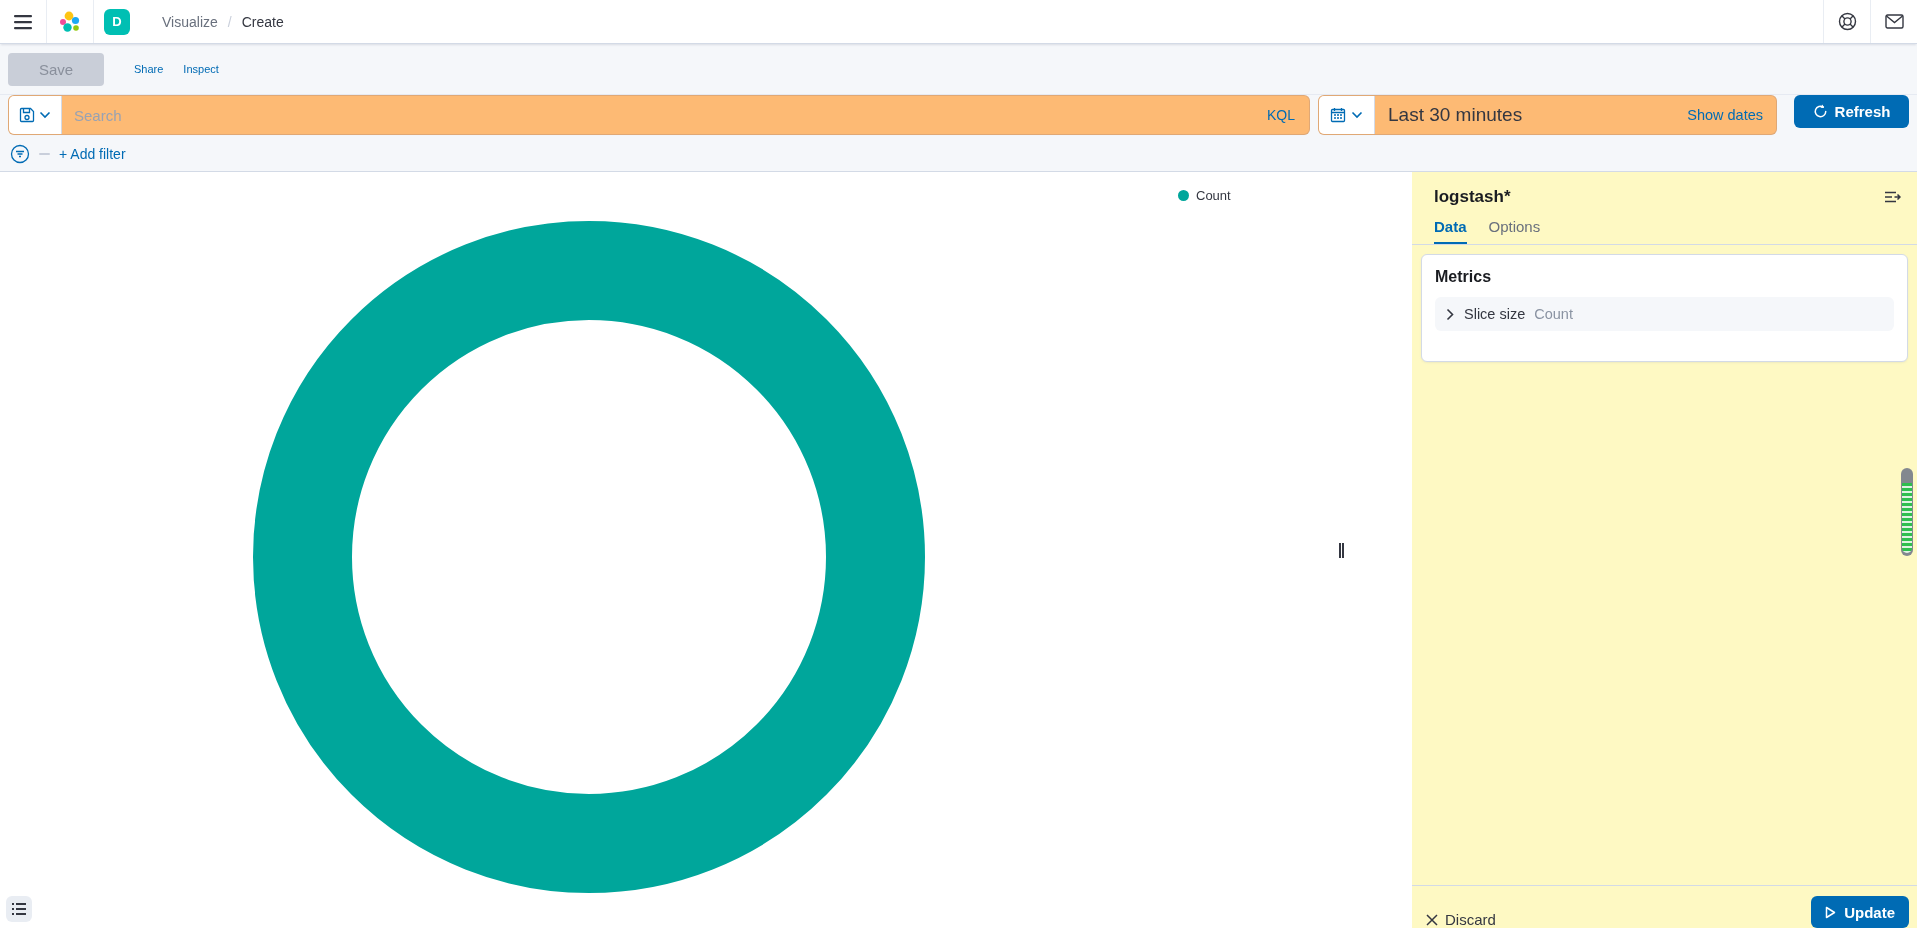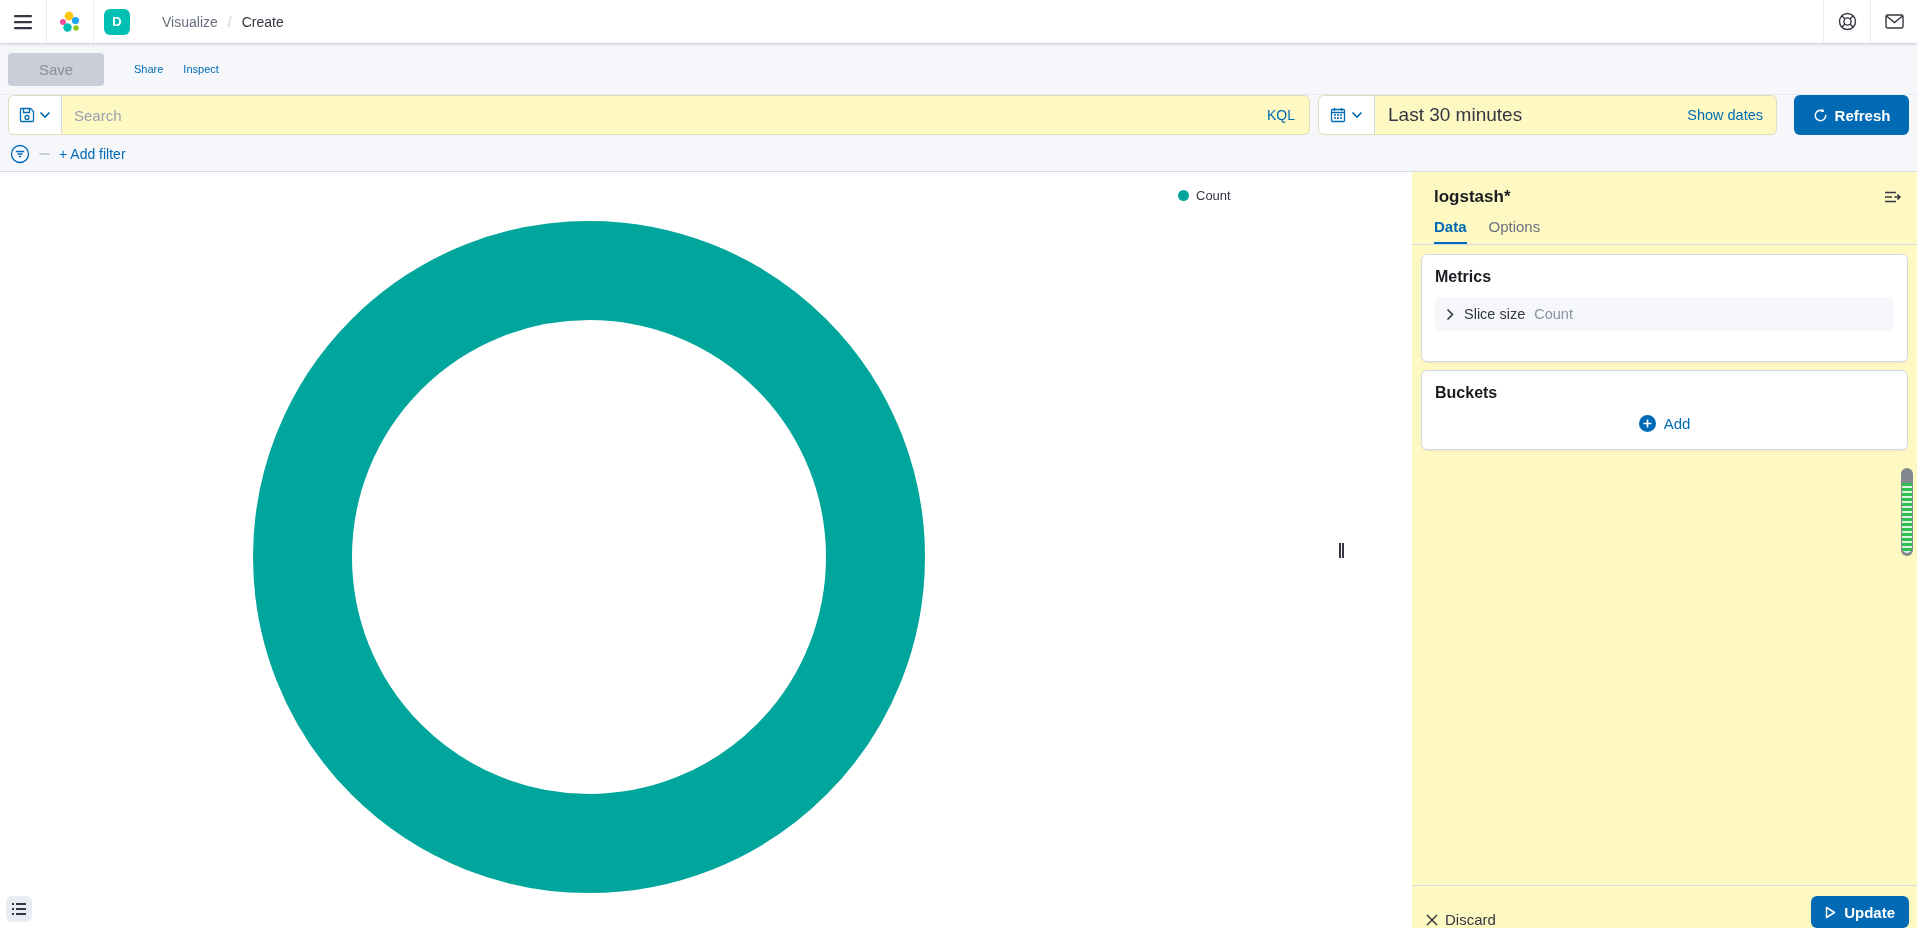--- a/index.html
+++ b/index.html
@@ -27,35 +27,35 @@
   .toolbar { position:absolute; left:0; top:44px; width:100%; height:51px; background:#F5F7FA;
     display:flex; align-items:center; padding-left:8px; border-bottom:1px solid #E6EAF2; }
   .save-btn { width:96px; height:33px; background:#C9CED8; color:#8A909C; border:none;
     border-radius:4px; font-size:15px; font-family:inherit; margin-right:20px; cursor:not-allowed; }
   .txt-link { background:none; border:none; color:#006BB4; font-size:11px; font-family:Liberation Sans, sans-serif;
     cursor:pointer; padding:6px 10px; }
 
   
   .querybar { position:absolute; left:0; top:95px; width:100%; height:42px; background:#F5F7FA;
     display:flex; align-items:flex-start; padding:0 8px; }
-  .ctl { background:#fef9c3; border:1px solid rgba(17,43,134,.12); box-shadow:0 1px 1px -1px rgba(152,162,179,.2);
+  .ctl { background:#fdba74; border:1px solid rgba(17,43,134,.12); box-shadow:0 1px 1px -1px rgba(152,162,179,.2);
     border-radius:6px; height:40px; display:flex; align-items:center; overflow:hidden; }
   .search-group { flex:1; margin-right:8px; }
   .prepend { height:100%; display:flex; align-items:center; gap:4px; padding:0 10px;
     border-right:1px solid #D3DAE6; color:#006BB4; cursor:pointer; background:#fff; border-top:none; }
   .search-input { flex:1; border:none; outline:none; height:100%; padding:0 12px; font-size:15px;
     font-family:inherit; color:#343741; background:transparent; }
   .search-input::placeholder { color:#98A2B3; }
   .kql { color:#006BB4; font-size:14px; padding:0 14px; cursor:pointer; white-space:nowrap; }
   .date-group { width:459px; margin-right:17px; }
   .date-prepend { height:100%; display:flex; align-items:center; gap:5px; padding:0 11px;
     border-right:1px solid #D3DAE6; color:#006BB4; cursor:pointer; }
   .date-text { font-size:19px; color:#343741; padding:0 13px; cursor:pointer;text-align:right; }
   .show-dates { margin-left:auto; color:#006BB4; font-size:14.5px; padding:0 13px; cursor:pointer; white-space:nowrap; }
-  .refresh-btn { width:115px; height:40px; background:#006BB4; border:none; border-radius:6px;
+  .refresh-btn { width:115px; height:33px; background:#006BB4; border:none; border-radius:6px;
     color:#fff; font-size:15px; font-weight:600; font-family:inherit; display:flex; align-items:center;
     justify-content:center; gap:7px; cursor:pointer; }
 
   
   .filterbar { position:absolute; left:0; top:137px; width:100%; height:35px; background:#F5F7FA;
     border-bottom:1px solid #D3DAE6; display:flex; align-items:center; padding-left:10px; gap:9px; }
   .filter-dash { width:11px; height:2px; background:#C9CFDB; border-radius:1px; }
   .add-filter { color:#006BB4; font-size:14px; background:none; border:none; font-family:inherit; cursor:pointer; }
 
   
@@ -295,32 +295,20 @@
             <span>
               <svg width="9" height="13" viewBox="0 0 9 13" fill="none" stroke="#343741" stroke-width="1.6">
                   <path d="M1.5 1.5l5 5-5 5"></path>
                 </svg>
             </span>
             <span class="metric-label">Slice size</span>
             <span class="metric-value">Count</span>
           </div>
         </section>
 
-        <section class="card">
-          <div class="card-title">Buckets</div>
-          <button class="add-row">
-            <span>
-              <svg width="17" height="17" viewBox="0 0 17 17">
-                <circle cx="8.5" cy="8.5" r="8.5" fill="#006BB4"></circle>
-                <path d="M8.5 4.5v8M4.5 8.5h8" stroke="#fff" stroke-width="1.6"></path>
-              </svg>
-            </span>
-            <span class="add-label">Add</span>
-          </button>
-        </section>
       </div>
 
       <div class="sb-footer">
         <button class="discard-btn">
           <span>
             <svg width="12" height="12" viewBox="0 0 12 12" stroke="#343741" stroke-width="1.5">
                 <path d="M1 1l10 10M11 1L1 11"></path>
               </svg>
           </span>
           <span>Discard</span>

